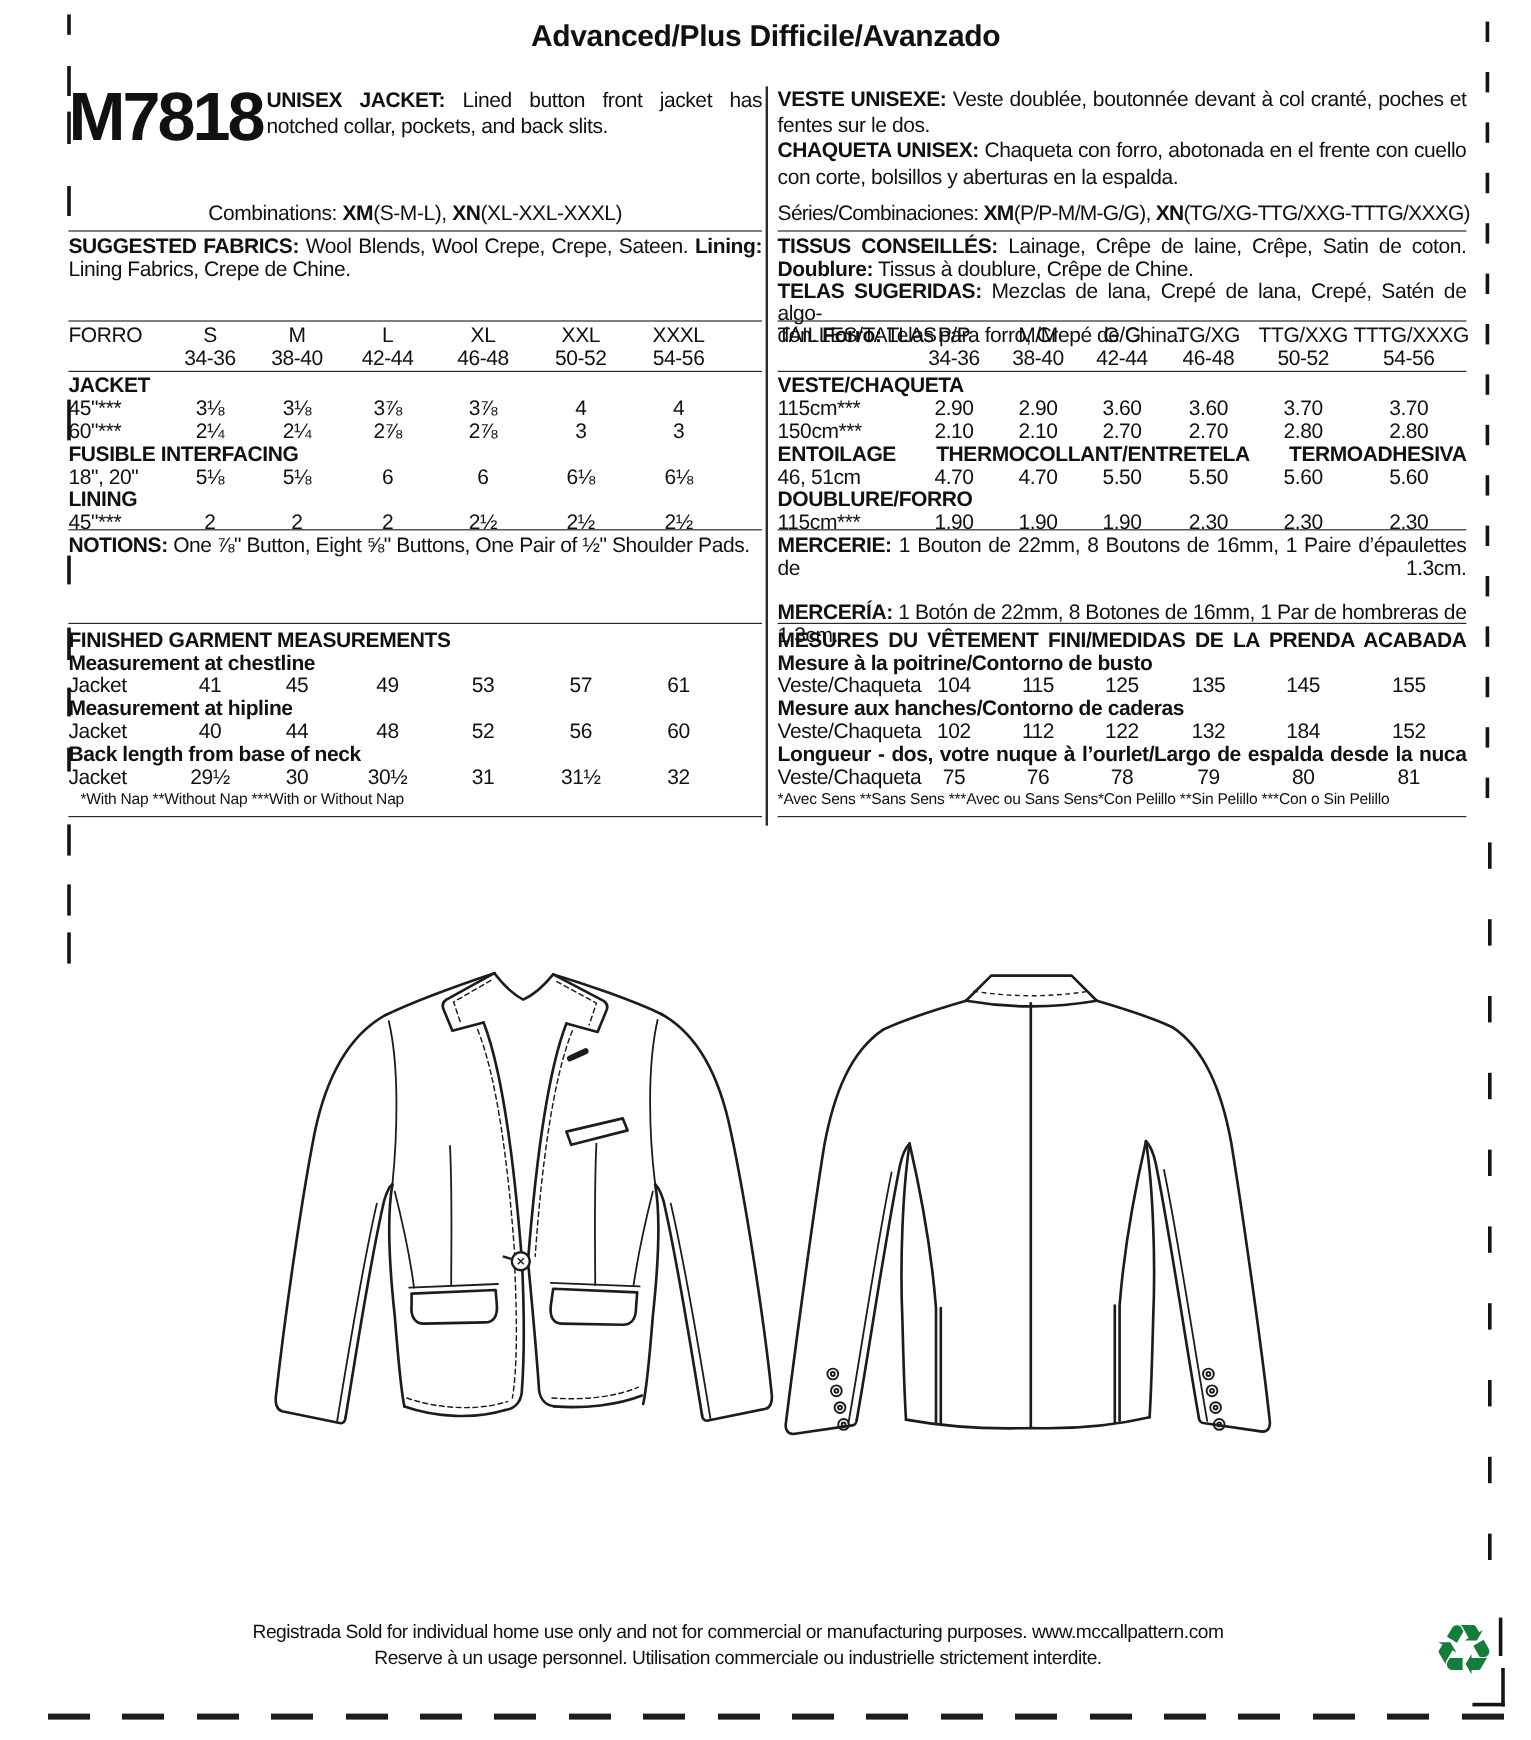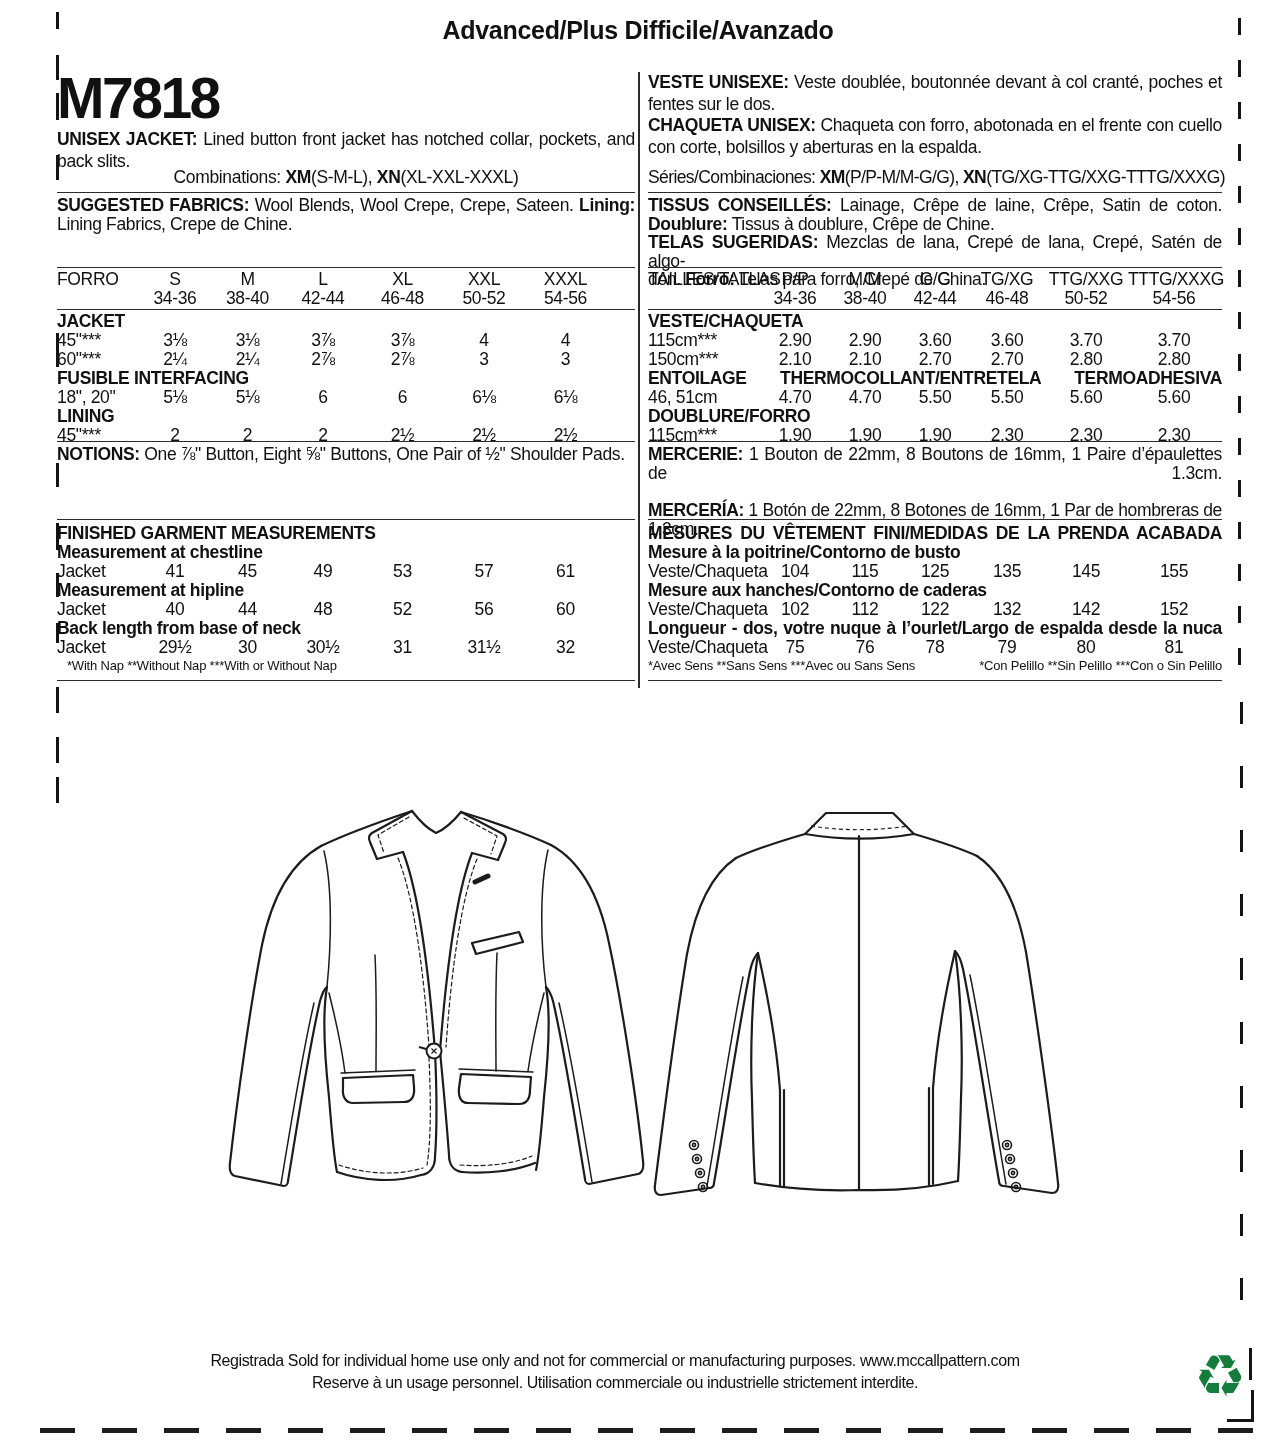--- a/index.html
+++ b/index.html
@@ -7,41 +7,41 @@
        font-family:"Liberation Sans","DejaVu Sans",sans-serif;color:#111;}
   .abs{position:absolute;}
   
   .difficulty{left:0;top:16px;width:1276px;text-align:center;
               font-size:25px;font-weight:bold;letter-spacing:-0.3px;}
   
   .col{font-size:17.5px;line-height:19px;letter-spacing:-0.35px;}
   .col-left{left:57px;width:578px;}
   .col-right{left:648px;width:574px;}
   .divider{left:638px;top:72px;width:1.6px;height:616px;background:#2b2b2b;}
-  .pattern-head{top:70px;display:flex;flex-direction:column;}
+  .pattern-head{top:70px;display:flex;}
   .pattern-number{font-size:57px;line-height:56px;font-weight:bold;letter-spacing:-2.5px;width:165px;flex:none;}
   .pattern-desc{flex:1;font-size:17.5px;line-height:22px;padding-top:2px;text-align:justify;}
   .desc-intl{top:72px;text-align:justify;line-height:21.5px;}
   .combo-line{top:168px;height:24px;border-bottom:1.6px solid #2b2b2b;white-space:nowrap;text-align:center;}
   .fabrics{top:196px;line-height:18.5px;}
   .jl{text-align:justify;text-align-last:justify;}
   b,.bd{font-weight:bold;}
   
   .size-table{top:267px;border-top:1.6px solid #2b2b2b;padding-top:2px;}
   .grid{display:grid;grid-template-columns:82px 72px 73px 78px 81px 82px 81px;}
   .grid-i{display:grid;grid-template-columns:112px 70px 70px 70px 74px 84px 92px;}
   .grid span,.grid-i span{line-height:19px;}
   .num{text-align:center;}
   .ranges{border-bottom:1.6px solid #2b2b2b;padding-bottom:1px;margin-bottom:2px;}
   .sec-title{font-weight:bold;line-height:19px;}
   .notions{top:441px;border-top:1.6px solid #2b2b2b;padding-top:3px;line-height:19px;}
   .finished{top:519px;border-top:1.6px solid #2b2b2b;padding-top:4px;padding-bottom:5px;
             border-bottom:1.6px solid #2b2b2b;}
   .footnote{font-size:13px;letter-spacing:-0.2px;line-height:18px;}
-  .fn-flex{display:flex;justify-content:space-between;}
+  .fn-flex{display:flex;}
   
   .drawing{position:absolute;}
   
   .footer{left:10px;top:1350px;width:1210px;text-align:center;
           font-size:16px;line-height:22px;letter-spacing:-0.4px;}
   .printed{font-size:21px;letter-spacing:-0.3px;}
   .recycle{left:1190px;top:1346px;width:60px;height:60px;font-size:58px;line-height:60px;
            text-align:center;}
   
   .tick{position:absolute;background:#141414;}
@@ -262,21 +262,21 @@
     <span class="num">145</span>
     <span class="num">155</span>
   </div>
   <div class="sec-title">Mesure aux hanches/Contorno de caderas</div>
   <div class="grid-i">
     <span>Veste/Chaqueta</span>
     <span class="num">102</span>
     <span class="num">112</span>
     <span class="num">122</span>
     <span class="num">132</span>
-    <span class="num">142</span>
+    <span class="num">184</span>
     <span class="num">152</span>
   </div>
   <div class="sec-title jl">Longueur - dos, votre nuque à l’ourlet/Largo de espalda desde la nuca</div>
   <div class="grid-i">
     <span>Veste/Chaqueta</span>
     <span class="num">75</span>
     <span class="num">76</span>
     <span class="num">78</span>
     <span class="num">79</span>
     <span class="num">80</span>

